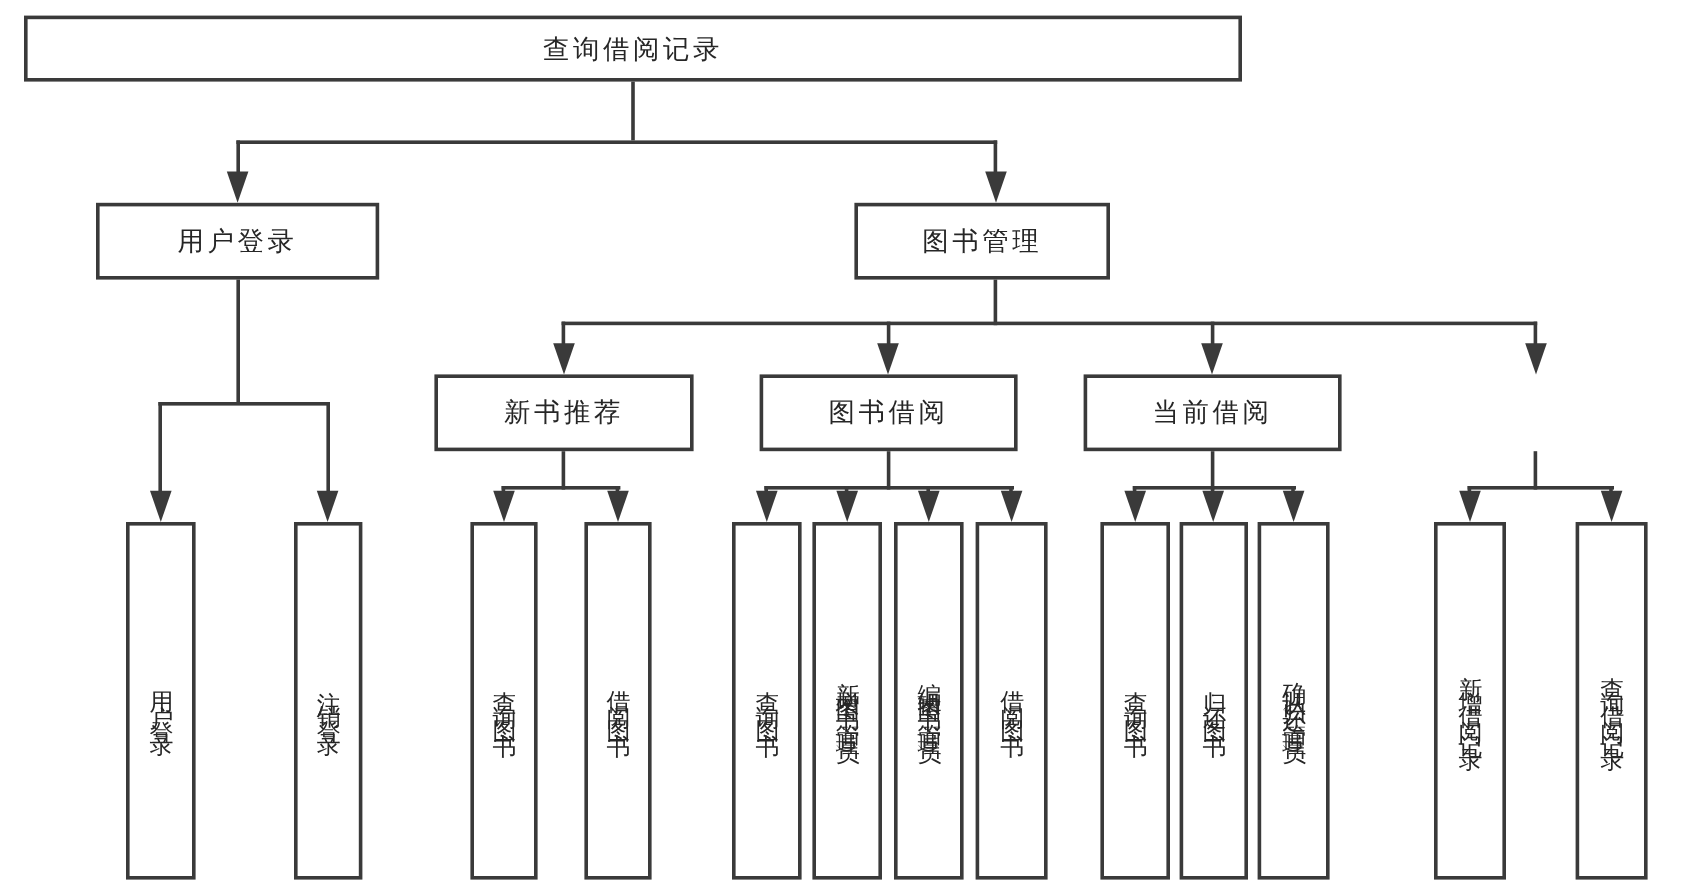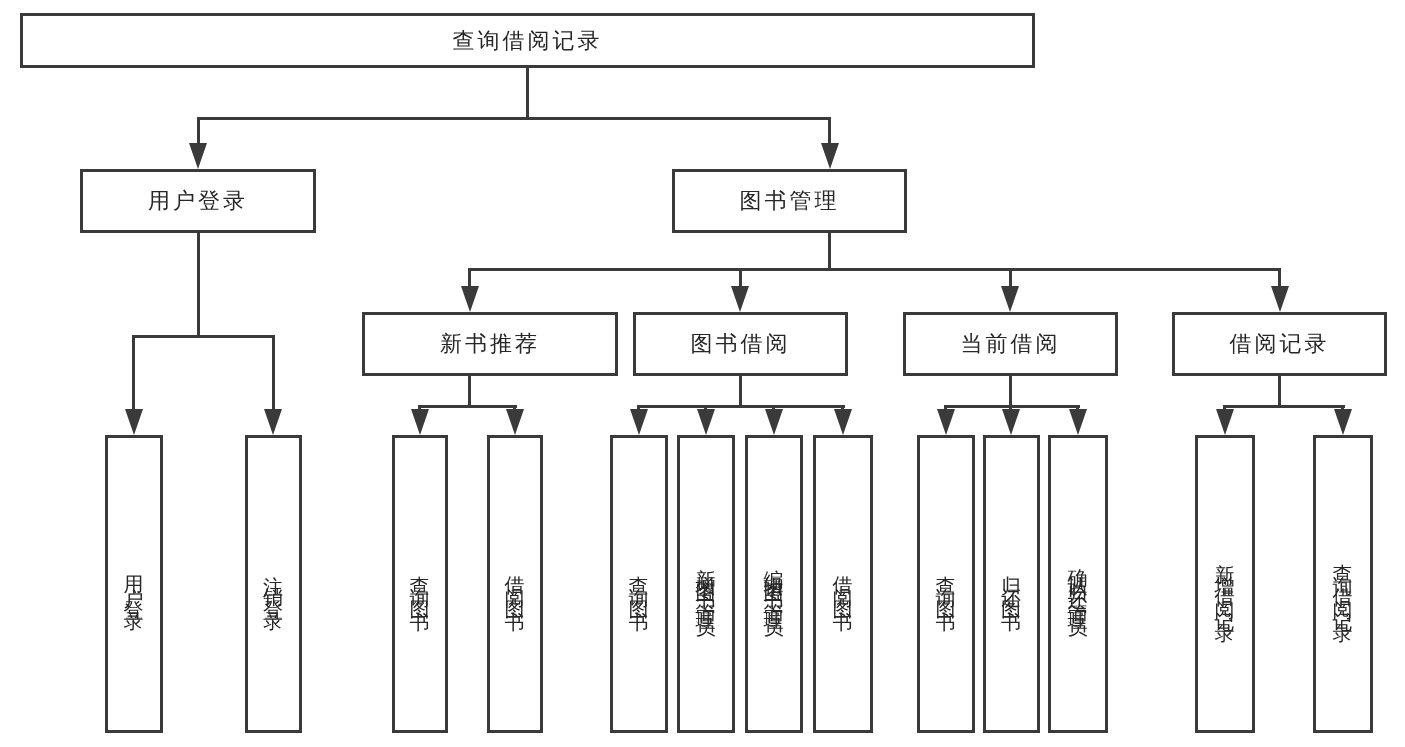--- a/index.html
+++ b/index.html
@@ -42,21 +42,21 @@
   <div class="vl" style="left:526px;top:68px;height:49px"></div>
   <div class="hl" style="left:197px;top:117px;width:634px"></div>
   <div class="vl" style="left:197px;top:117px;height:29px"></div>
   <div class="ar" style="left:189px;top:143px"></div>
   <div class="vl" style="left:828px;top:117px;height:29px"></div>
   <div class="ar" style="left:821px;top:143px"></div>
 
   <div class="box" style="left:80px;top:169px;width:236px;height:64px">
     <span class="ht">用户登录</span>
   </div>
-  <div class="box" style="left:672px;top:169px;width:235px;height:64px">
+  <div class="box" style="left:712px;top:169px;width:213px;height:64px">
     <span class="ht">图书管理</span>
   </div>
 
   <div class="vl" style="left:197px;top:233px;height:102px"></div>
   <div class="hl" style="left:132px;top:335px;width:143px"></div>
   <div class="vl" style="left:132px;top:335px;height:77px"></div>
   <div class="ar" style="left:125px;top:409px"></div>
   <div class="vl" style="left:272px;top:335px;height:77px"></div>
   <div class="ar" style="left:264px;top:409px"></div>
 
@@ -64,31 +64,28 @@
   <div class="hl" style="left:468px;top:268px;width:813px"></div>
   <div class="vl" style="left:468px;top:268px;height:21px"></div>
   <div class="ar" style="left:461px;top:286px"></div>
   <div class="vl" style="left:739px;top:268px;height:21px"></div>
   <div class="ar" style="left:731px;top:286px"></div>
   <div class="vl" style="left:1009px;top:268px;height:21px"></div>
   <div class="ar" style="left:1001px;top:286px"></div>
   <div class="vl" style="left:1278px;top:268px;height:21px"></div>
   <div class="ar" style="left:1271px;top:286px"></div>
 
-  <div class="box" style="left:362px;top:312px;width:256px;height:64px">
+  <div class="box" style="left:362px;top:312px;width:216px;height:64px">
     <span class="ht">新书推荐</span>
   </div>
   <div class="box" style="left:903px;top:312px;width:215px;height:64px">
     <span class="ht">当前借阅</span>
   </div>
   <div class="box" style="left:633px;top:312px;width:215px;height:64px">
     <span class="ht">图书借阅</span>
-  </div>
-  <div class="box" style="left:1172px;top:312px;width:215px;height:64px">
-    <span class="ht">借阅记录</span>
   </div>
 
   <div class="vl" style="left:468px;top:376px;height:32px"></div>
   <div class="vl" style="left:739px;top:376px;height:32px"></div>
   <div class="vl" style="left:1009px;top:376px;height:32px"></div>
   <div class="vl" style="left:1278px;top:376px;height:32px"></div>
 
   <div class="hl" style="left:418px;top:405px;width:99px"></div>
   <div class="hl" style="left:637px;top:405px;width:208px"></div>
   <div class="hl" style="left:944px;top:405px;width:136px"></div>

